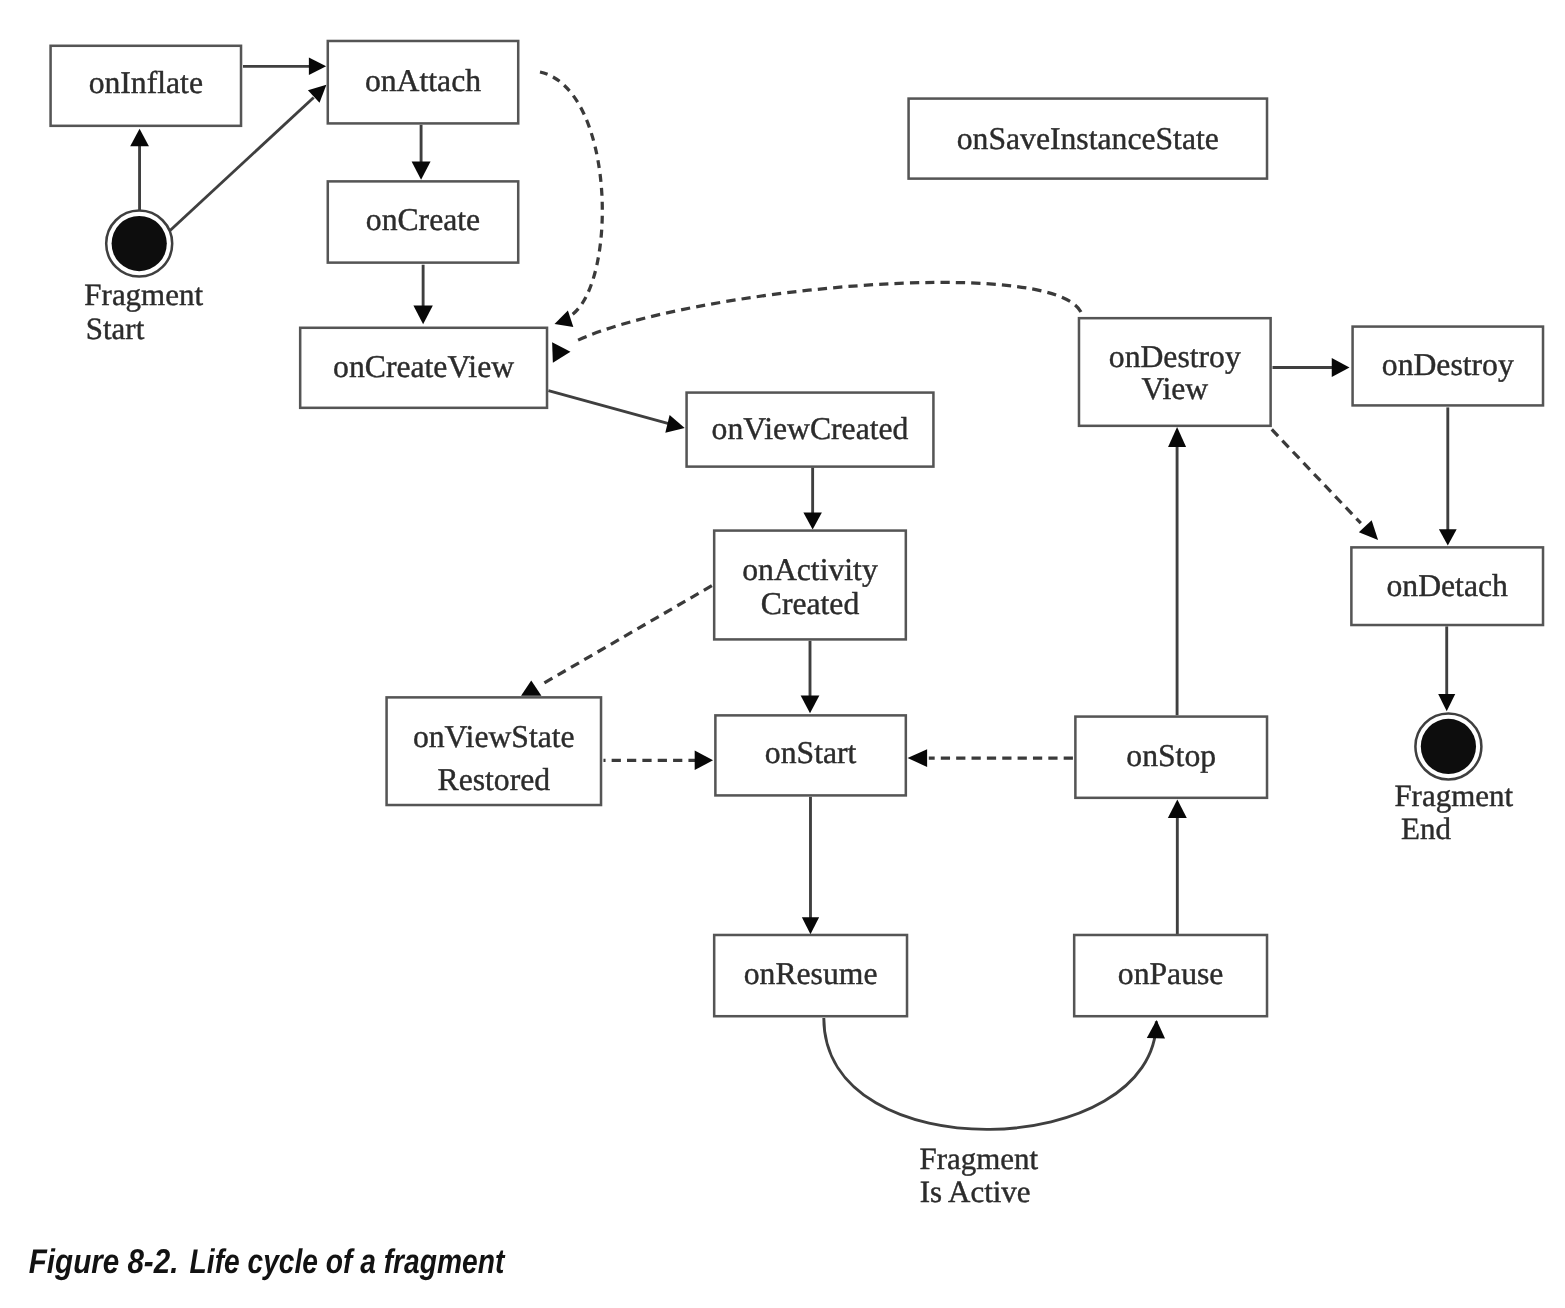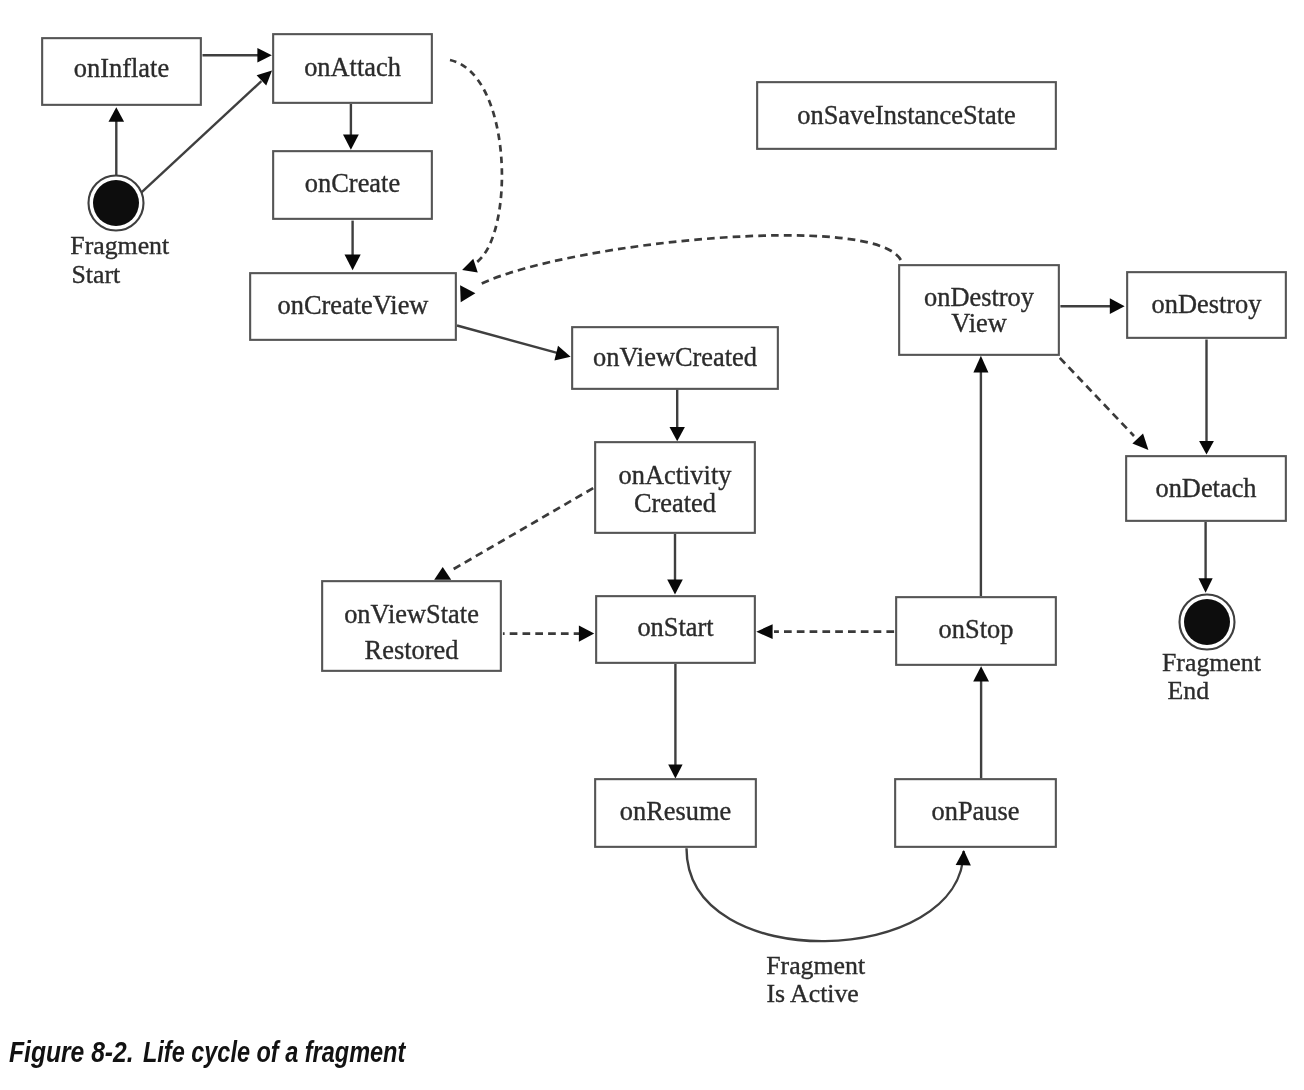--- a/index.html
+++ b/index.html
@@ -12,21 +12,21 @@
   .boxlabel{font-family:"Liberation Serif",serif;font-size:26.4px;fill:#2b2b2b;text-anchor:middle;
             stroke:#2b2b2b;stroke-width:0.35px;paint-order:stroke;}
   .notelabel{font-family:"Liberation Serif",serif;font-size:25.8px;fill:#2b2b2b;text-anchor:middle;
              stroke:#2b2b2b;stroke-width:0.35px;paint-order:stroke;}
   .solidline{stroke:#3f3f3f;stroke-width:2.4;fill:none;}
   .dashline{stroke:#3a3a3a;stroke-width:2.7;fill:none;stroke-dasharray:7.7 5.1;stroke-linecap:butt;}
   .dashcurve{stroke:#3a3a3a;stroke-width:2.7;fill:none;stroke-dasharray:6.6 5.0;stroke-linecap:butt;}
   .ahead{fill:#080808;stroke:none;}
   .node-outer{fill:#ffffff;stroke:#3f3f3f;stroke-width:2.1;}
   .node-inner{fill:#0d0d0d;stroke:none;}
-  #caption{position:absolute;left:9px;top:1036px;font-family:"Liberation Sans",sans-serif;
+  #caption{position:absolute;left:24px;top:1036px;font-family:"Liberation Sans",sans-serif;
            font-weight:bold;font-style:italic;font-size:28.6px;color:#121212;white-space:nowrap;}
   #caption span{display:inline-block;transform-origin:left top;}
   #caption .figno{transform:scaleX(0.862);width:140px;}
   #caption .captxt{transform:scaleX(0.821);margin-left:-6.2px;}
 </style>
 </head>
 <body>
 
 <div id="stage">
  <div id="diagwrap">

